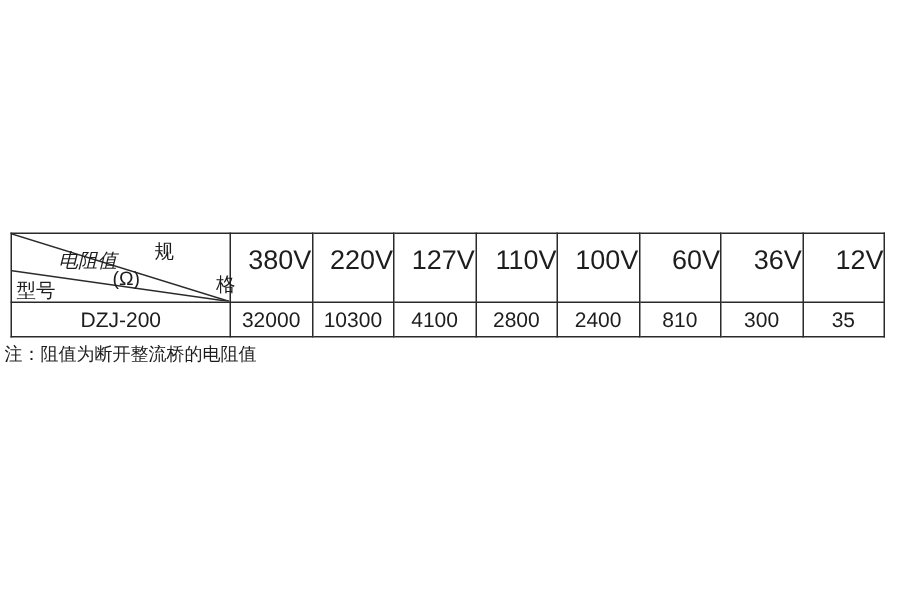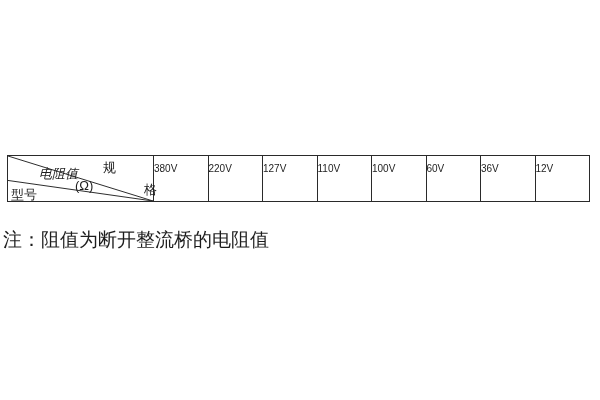--- a/index.html
+++ b/index.html
@@ -25,22 +25,22 @@
   }
   .spec-table td {
     border: 1px solid #2a2a2a;
     padding: 0;
   }
   .spec-table col.first-col { width: 146px; }
   tr.header-row { height: 46px; }
   tr.data-row { height: 23px; }
   td.voltage-header {
     vertical-align: top;
-    text-align: left;
-    font-size: 10px;
+    text-align: right;
+    font-size: 18px;
     padding-top: 7px;
   }
   td.value-cell, td.model-cell {
     text-align: center;
     vertical-align: middle;
     font-size: 14px;
   }
   td.corner-cell {
     position: relative;
   }
@@ -58,26 +58,26 @@
   .corner-lbl {
     position: absolute;
     font-size: 13px;
     line-height: 1;
     white-space: nowrap;
   }
   .spec-top    { left: 95px;  top: 5px;  }
   .spec-bottom { left: 136px; top: 27px; }
   .res-lbl     { left: 31px;  top: 11px; font-style: italic; }
   .res-unit    { left: 67px;  top: 23px; }
-  .model-lbl   { left: 3px;   top: 32px; }
+  .model-lbl   { left: 3px;   top: 32px; font-family: Liberation Mono, monospace; }
   .note {
     position: absolute;
     left: 3px;
     top: 229px;
-    font-size: 19px;
+    font-size: 12px;
     line-height: 1.2;
   }
 </style>
 </head>
 <body>
 
 <table class="spec-table">
   <colgroup>
     <col class="first-col">
     <col>
@@ -104,16 +104,27 @@
     </td>
     <td class="voltage-header">380V</td>
     <td class="voltage-header">220V</td>
     <td class="voltage-header">127V</td>
     <td class="voltage-header">110V</td>
     <td class="voltage-header">100V</td>
     <td class="voltage-header">60V</td>
     <td class="voltage-header">36V</td>
     <td class="voltage-header">12V</td>
   </tr>
+  <tr class="data-row">
+    <td class="model-cell">DZJ-200</td>
+    <td class="value-cell">32000</td>
+    <td class="value-cell">10300</td>
+    <td class="value-cell">4100</td>
+    <td class="value-cell">2800</td>
+    <td class="value-cell">2400</td>
+    <td class="value-cell">810</td>
+    <td class="value-cell">300</td>
+    <td class="value-cell">35</td>
+  </tr>
 </tbody>
   </table>
 
 <div class="note">注：阻值为断开整流桥的电阻值</div>
 
 </body></html>

